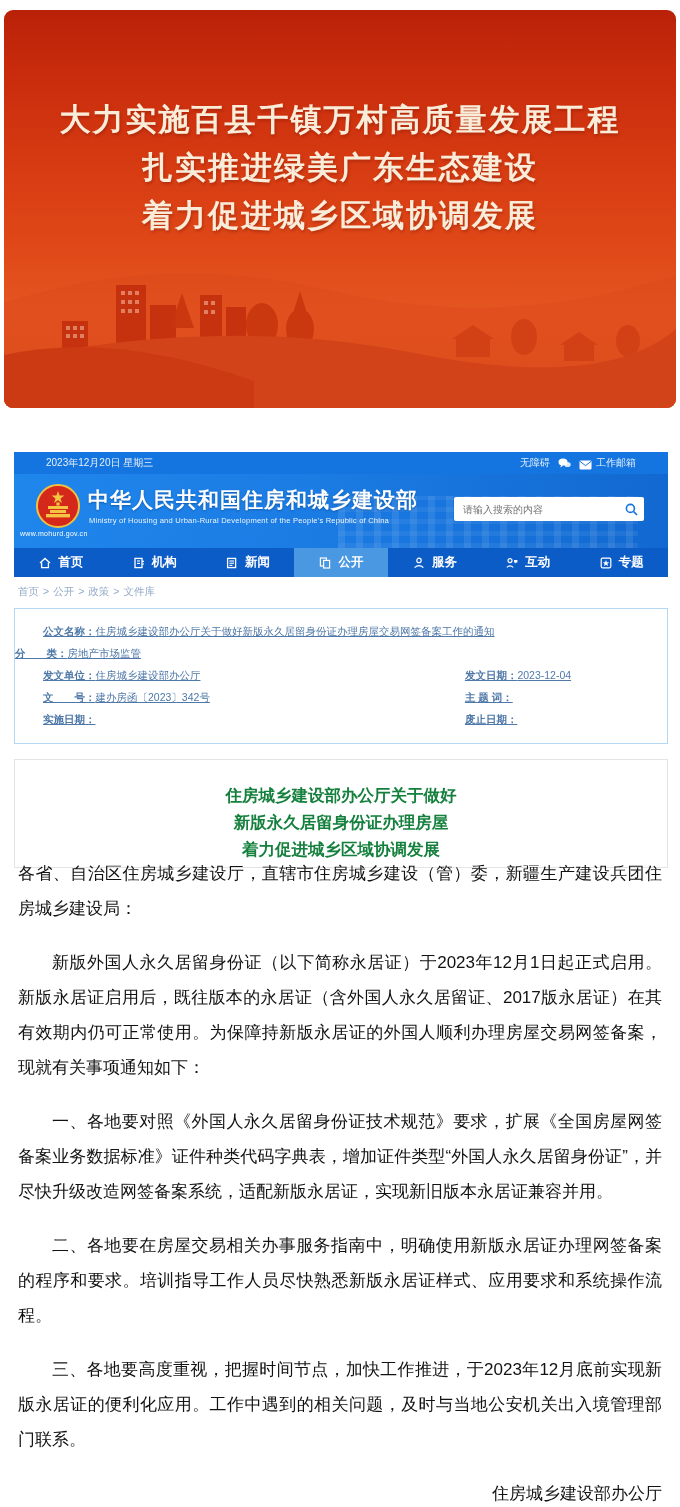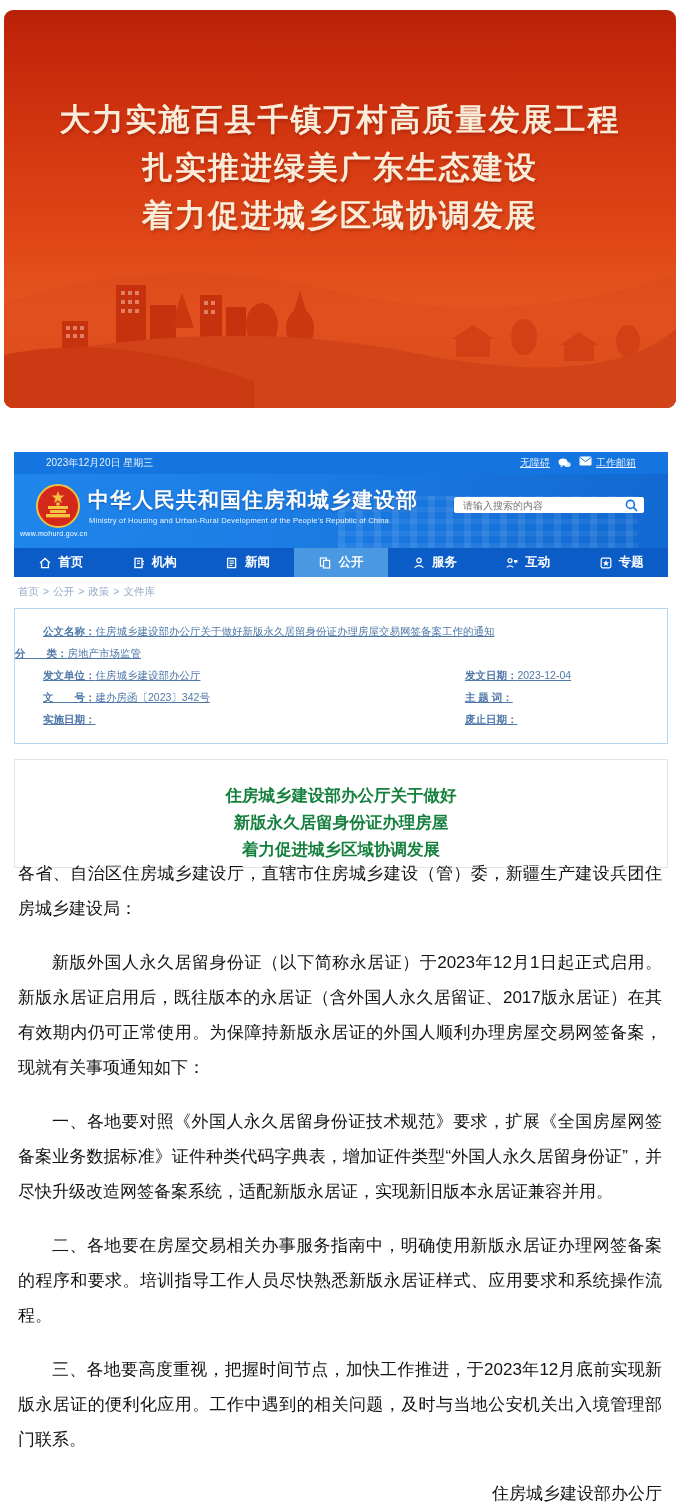--- a/index.html
+++ b/index.html
@@ -19,39 +19,39 @@
     color:#f9ecd9;font-weight:bold;font-size:31px;line-height:48px;letter-spacing:2px;
     text-shadow:1px 2px 3px rgba(110,18,0,.35);
   }
   .banner-art{position:absolute;left:0;bottom:0;width:672px;height:175px;}
   
   .site{position:absolute;left:14px;top:452px;width:654px;}
   .topbar{
     height:22px;background:#1474e0;display:flex;justify-content:space-between;align-items:center;
     padding:0 32px;font-size:10px;color:#e8f2fd;
   }
-  .topbar-right{display:flex;align-items:center;gap:8px;text-decoration:underline;}
+  .topbar-right{display:flex;align-items:center;gap:8px;}
   .topbar-right .txt{cursor:pointer;}
   .hdr{
     position:relative;height:74px;
     background:linear-gradient(100deg,#1f86ec 0%,#1b7ce4 45%,#1168d0 100%);
     overflow:hidden;
   }
   .hdr-building{
     position:absolute;right:30px;bottom:0;width:300px;height:52px;opacity:.35;
     background:
       repeating-linear-gradient(90deg,rgba(255,255,255,.25) 0 7px,transparent 7px 18px),
       repeating-linear-gradient(0deg,rgba(255,255,255,.18) 0 5px,transparent 5px 12px);
   }
   .emblem{position:absolute;left:22px;top:10px;width:44px;height:44px;}
   .site-url{position:absolute;left:6px;top:56px;font-size:7px;color:#ffffff;letter-spacing:.3px;}
   .site-title{position:absolute;left:74px;top:12px;color:#ffffff;font-size:21px;font-weight:bold;letter-spacing:1px;text-shadow:0 1px 2px rgba(0,40,90,.4);}
   .site-sub{position:absolute;left:75px;top:42px;color:rgba(255,255,255,.92);font-size:7.6px;letter-spacing:.2px;}
   .searchbox{
-    position:absolute;right:24px;top:23px;width:190px;height:16px;background:#ffffff;border-radius:2px;
+    position:absolute;right:24px;top:23px;width:190px;height:24px;background:#ffffff;border-radius:2px;
     display:flex;align-items:center;
   }
   .searchbox input{
     flex:1;border:none;outline:none;background:transparent;font-size:10px;color:#666;
     padding:0 0 0 9px;font-family:"Liberation Sans","DejaVu Sans",sans-serif;
   }
   .search-btn{width:26px;height:24px;display:flex;align-items:center;justify-content:center;cursor:pointer;}
   .nav{display:flex;height:29px;background:#0c5cc8;}
   .nav-item{
     flex:1;display:flex;align-items:center;justify-content:center;gap:6px;
@@ -149,21 +149,21 @@
 
   <div class="topbar">
     <span>2023年12月20日 星期三</span>
     <span class="topbar-right">
       <span class="txt">无障碍</span>
       <svg width="13" height="11" viewBox="0 0 13 11">
         <ellipse cx="5" cy="4" rx="4.5" ry="3.5" fill="#ffffff"></ellipse>
         <path d="M3,7 L2.4,9.6 L5.4,7.6 Z" fill="#ffffff"></path>
         <ellipse cx="9.5" cy="6.5" rx="3.2" ry="2.6" fill="#ffffff" opacity="0.85"></ellipse>
       </svg>
-      <span style="display:flex;align-items:flex-start;gap:4px;">
+      <span style="display:flex;align-items:flex-end;gap:4px;">
         <svg width="13" height="10" viewBox="0 0 13 10">
           <rect x="0.5" y="0.5" width="12" height="9" rx="1" fill="#ffffff"></rect>
           <path d="M0.5,1 L6.5,5.6 L12.5,1" fill="none" stroke="#1474e0" stroke-width="1"></path>
         </svg>
         <span>工作邮箱</span>
       </span>
     </span>
   </div>
 
   <div class="hdr">

